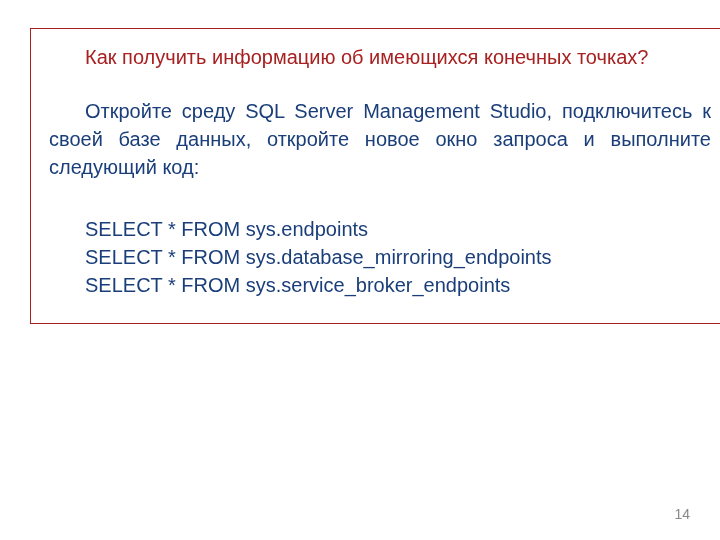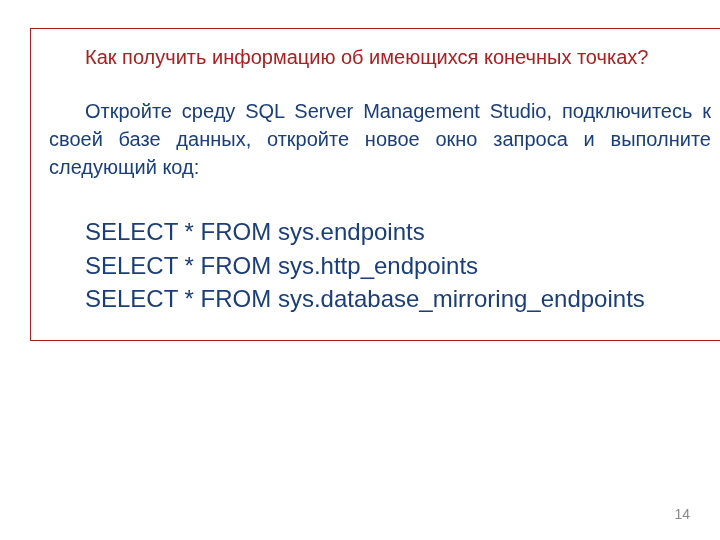--- a/index.html
+++ b/index.html
@@ -33,21 +33,21 @@
     .instruction {
       color: #1a3e7a;
       font-size: 20px;
       line-height: 1.4;
       text-align: justify;
       text-indent: 36px;
       margin-bottom: 34px;
     }
     .code-lines {
       color: #1a3e7a;
-      font-size: 24px;
+      font-size: 20px;
       line-height: 1.4;
       padding-left: 36px;
     }
     .code-line {
       display: block;
     }
     .page-number {
       position: absolute;
       bottom: 18px;
       right: 30px;
@@ -57,18 +57,18 @@
     }
   </style>
 </head>
 <body>
 
 <div class="content-box">
   <p class="question">Как получить информацию об имеющихся конечных точках?</p>
   <p class="instruction">Откройте среду SQL Server Management Studio, подключитесь к своей базе данных, откройте новое окно запроса и выполните следующий код:</p>
   <div class="code-lines">
     <span class="code-line">SELECT * FROM sys.endpoints</span>
-    <span class="code-line">SELECT * FROM sys.http_endpoints</span>
     <span class="code-line">SELECT * FROM sys.database_mirroring_endpoints</span>
+    <span class="code-line">SELECT * FROM sys.service_broker_endpoints</span>
   </div>
 </div>
 
 <div class="page-number">14</div>
 
 </body></html>

